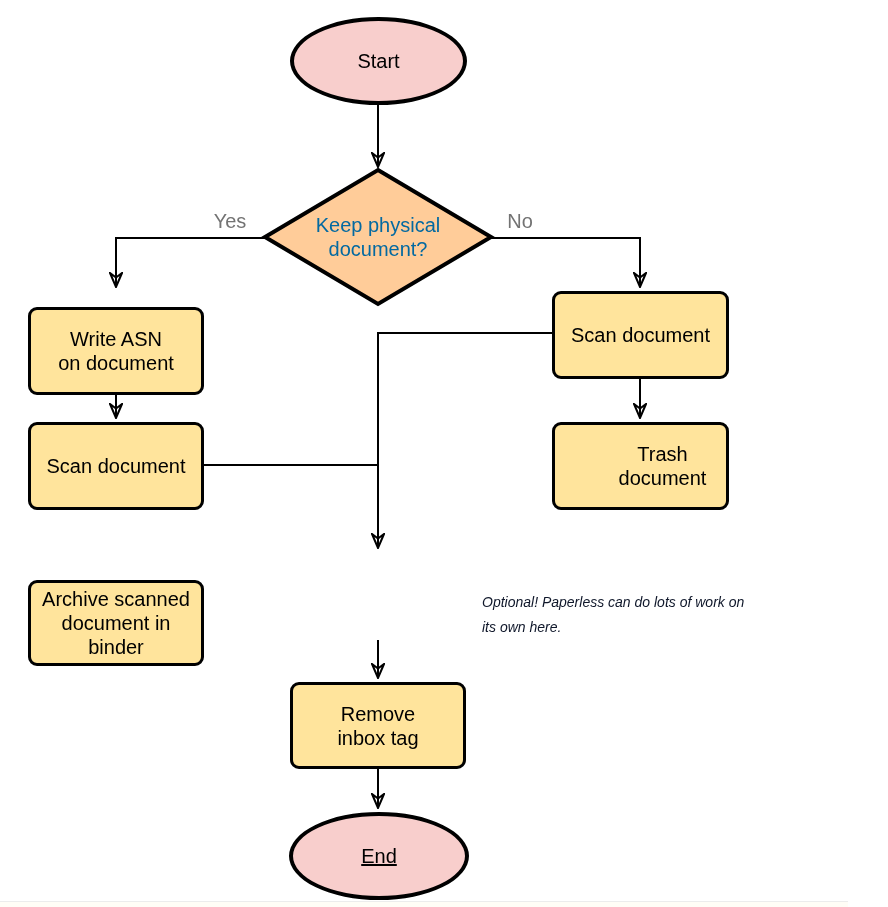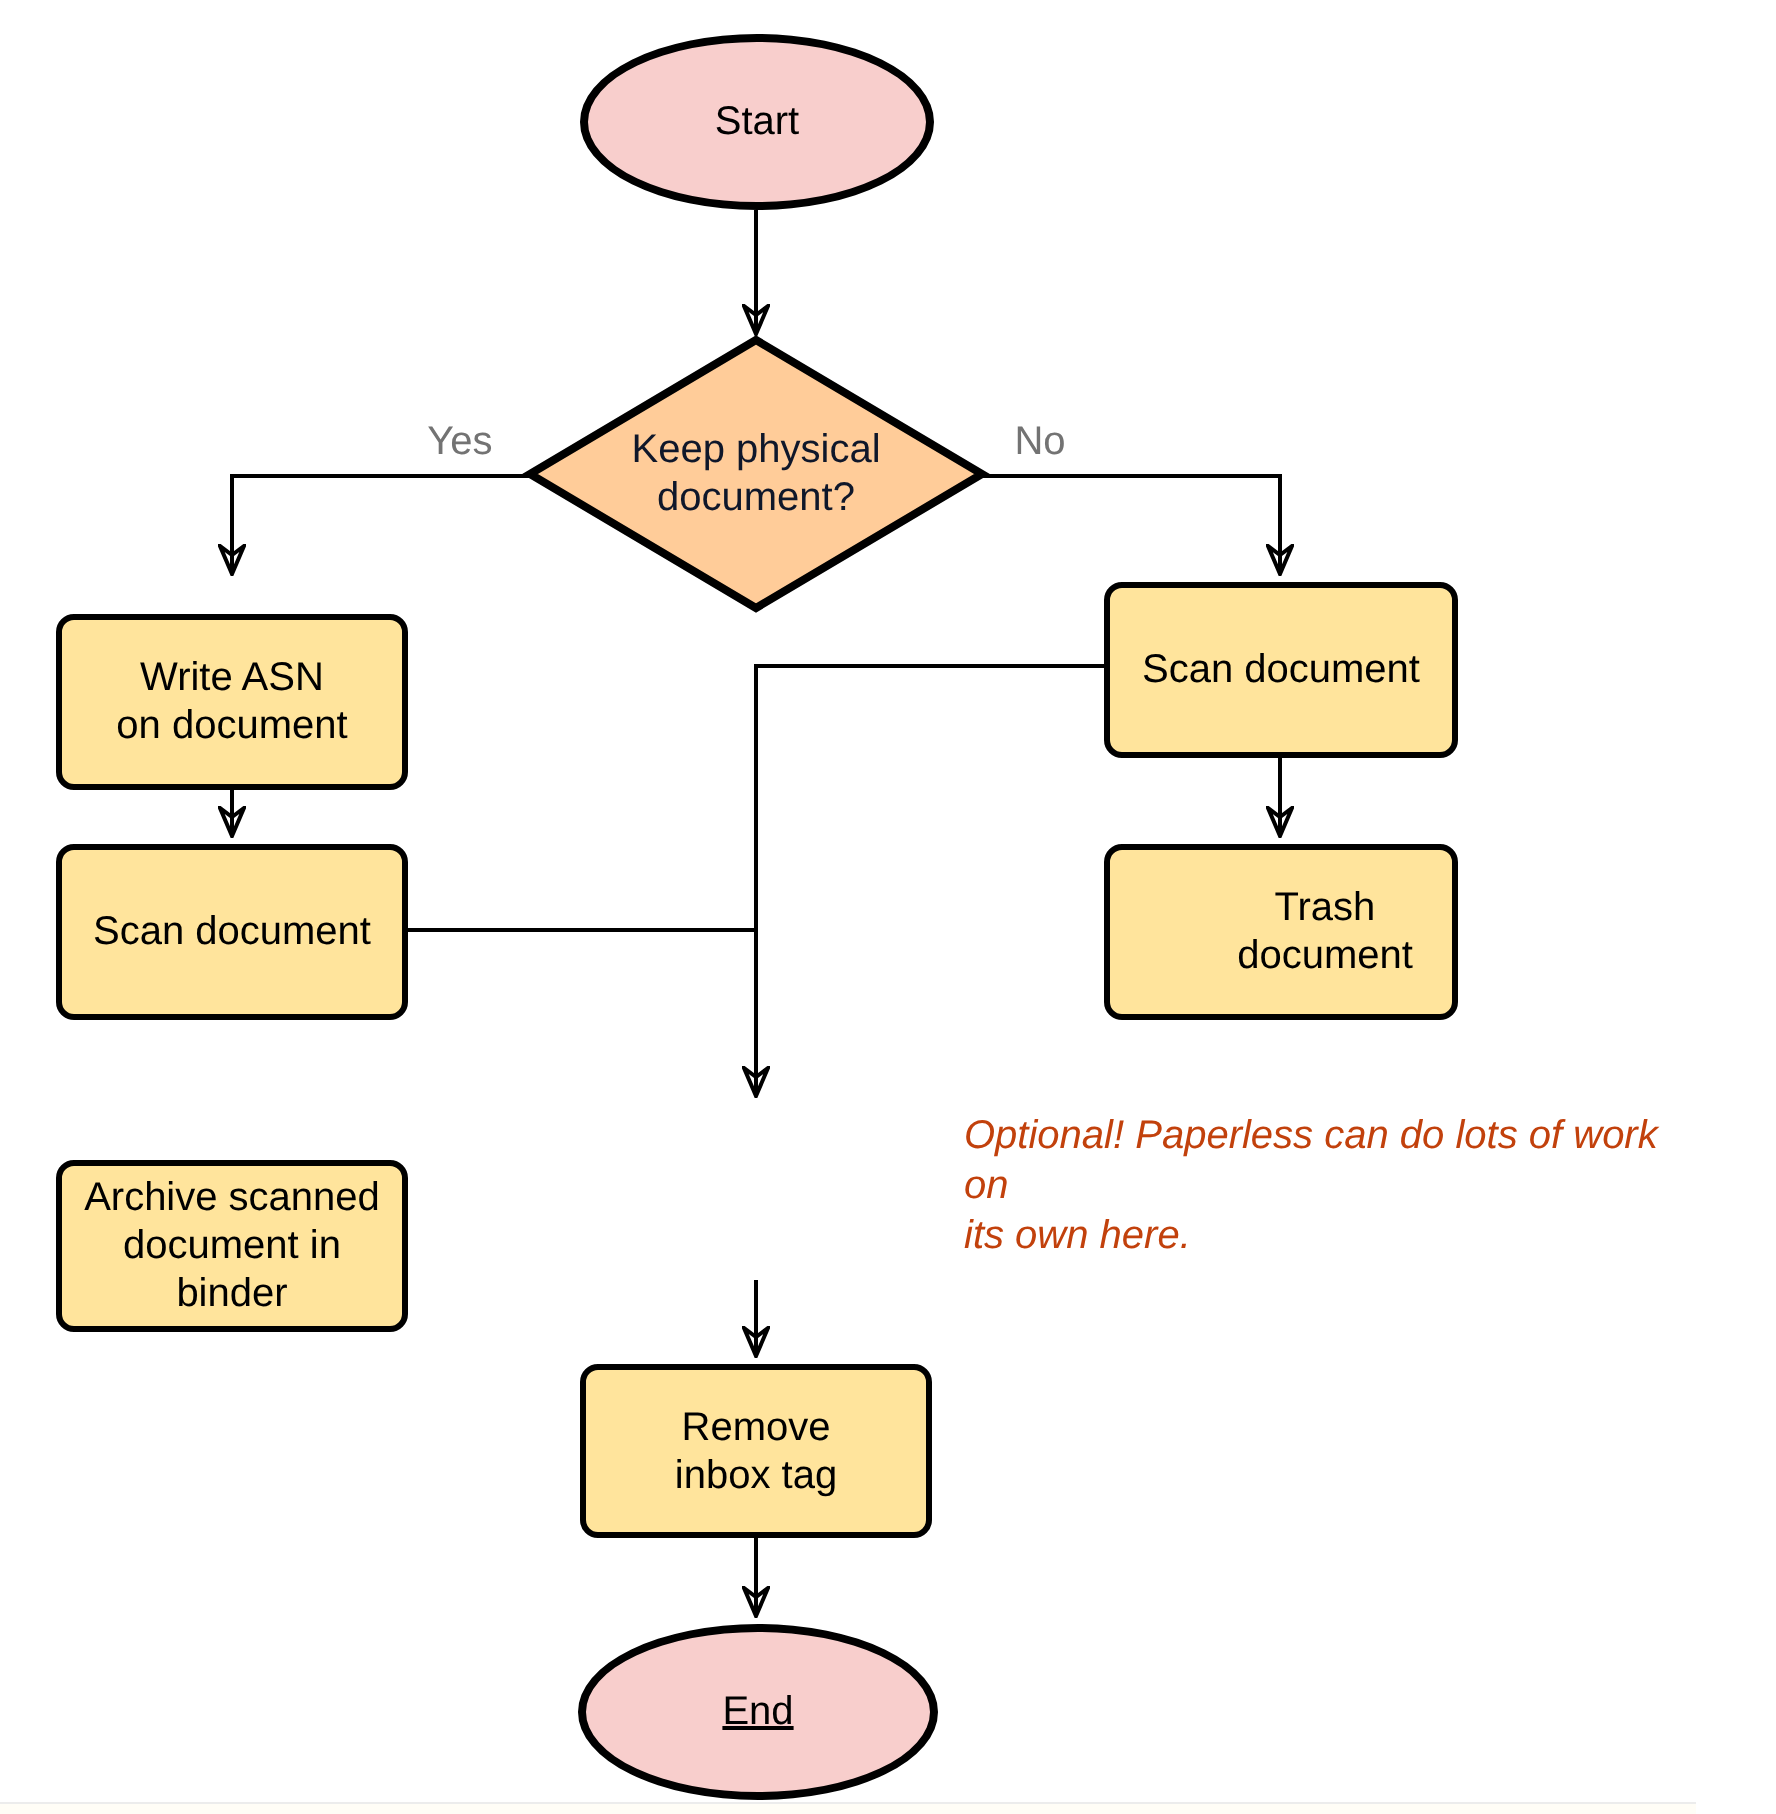--- a/index.html
+++ b/index.html
@@ -51,42 +51,42 @@
   #node-scan-right   { left: 552px; top: 291px; width: 177px; height: 88px; }
   #node-trash        { left: 552px; top: 422px; width: 177px; height: 88px; padding-left: 44px; }
   #node-tagging      { left: 290px; top: 552px; width: 177px; height: 88px; }
   #node-remove-inbox { left: 290px; top: 682px; width: 176px; height: 87px; }
   #node-end          { left: 289px; top: 812px; width: 180px; height: 88px; text-decoration: underline; }
 
   #decision-label {
     position: absolute;
     left: 286px; top: 209px; width: 184px; height: 56px;
     display: flex; align-items: center; justify-content: center;
-    text-align: center; font-size: 20px; line-height: 24px; color: #0f172a;
+    text-align: center; font-size: 20px; line-height: 24px; color: #0369a1;
   }
   #decision-label span { white-space: pre-line; }
 
   .edge-label {
     position: absolute;
     width: 46px;
     text-align: center;
     font-size: 20px;
     line-height: 20px;
     color: #737373;
   }
   #label-yes { left: 207px; top: 211px; }
   #label-no  { left: 497px; top: 211px; }
 
   #note {
     position: absolute;
-    left: 482px; top: 556px;
-    font-size: 20px;
+    left: 482px; top: 590px;
+    font-size: 14px;
     line-height: 25px;
     font-style: italic;
-    color: #c2410c;
+    color: #0f172a;
     white-space: pre-line;
   }
 
   #bottom-edge {
     position: absolute;
     left: 0; bottom: 0;
     width: 888px; height: 5px;
     border-top: 1px solid #ececec;
   }
 </style>

